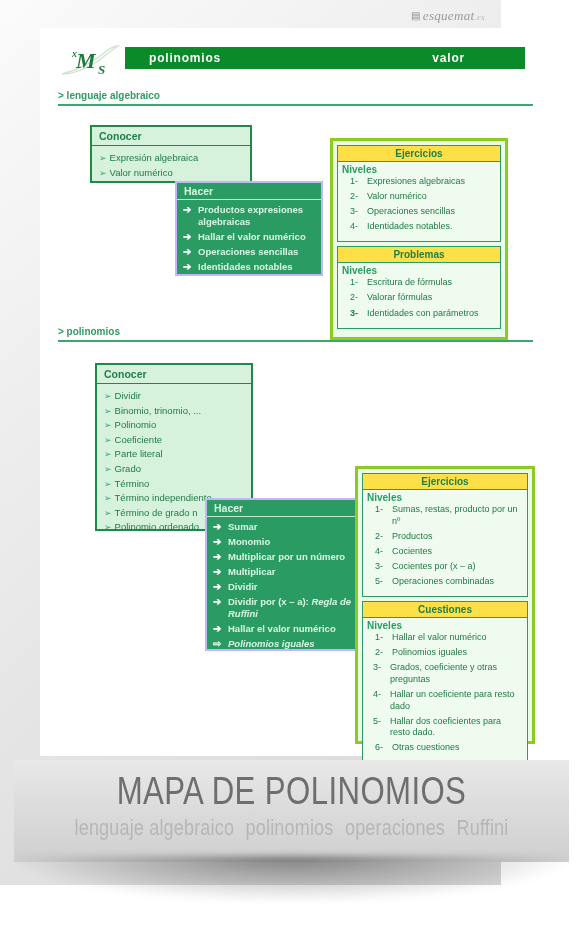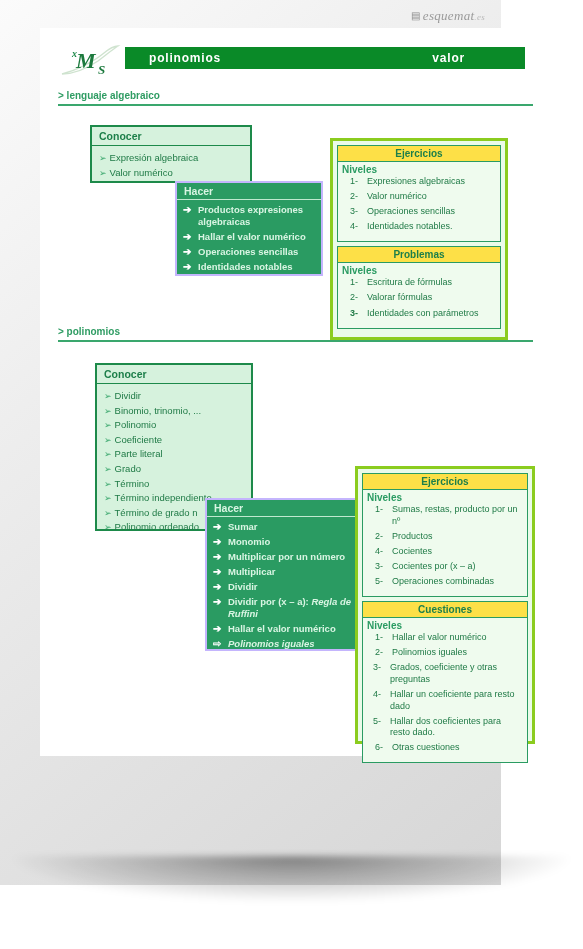--- a/index.html
+++ b/index.html
@@ -368,15 +368,21 @@
           <li>
               <span class="num">6-</span>
               <span class="lbl">Otras cuestiones</span>
             </li>
         </ol>
       </div>
     </div>
 
   </div>
 
+  <div id="footer">
+    <div id="footer-title">MAPA DE POLINOMIOS</div>
+    <div id="footer-sub">
+      <span>lenguaje algebraico</span><span>polinomios</span><span>operaciones</span><span>Ruffini</span>
+    </div>
+  </div>
 
   <div id="page-shadow"></div>
 </div>
 
 </body></html>

